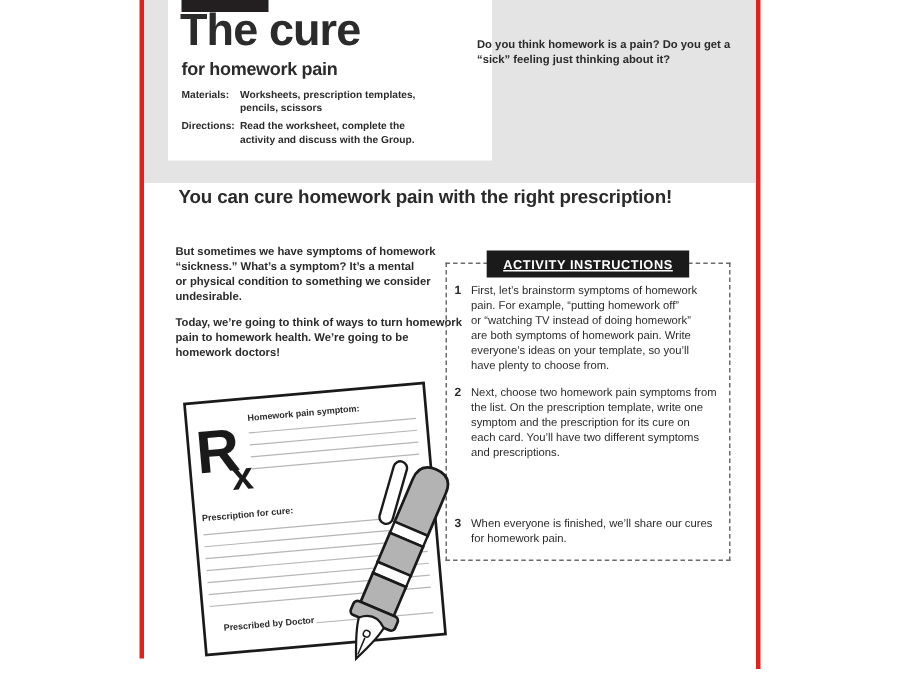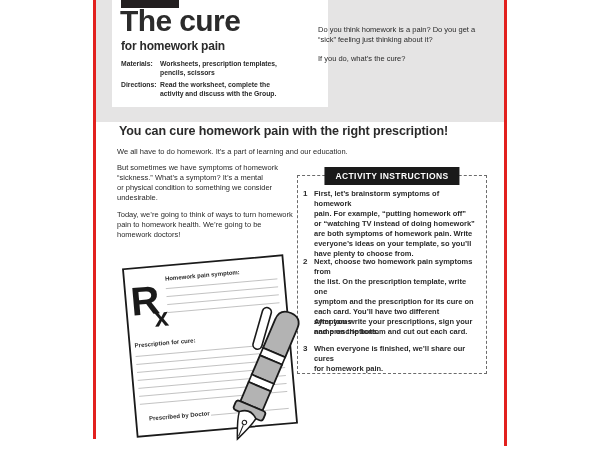--- a/index.html
+++ b/index.html
@@ -6,30 +6,30 @@
   .sheet{position:relative;width:600px;height:450px;background:#ffffff;overflow:hidden;
          font-family:"Liberation Sans", sans-serif;color:#2a2a2a;}
   .abs{position:absolute;}
   .rule{background:#e2201e;}
   .band{background:#e5e4e4;}
   .title-card{background:#ffffff;}
   .black-bar{background:#231f20;}
   .main-title{font-size:30px;font-weight:600;letter-spacing:-0.6px;line-height:1.05;color:#2b2b2b;}
   .sub-title{font-size:12px;font-weight:600;letter-spacing:-0.2px;color:#2b2b2b;}
   .meta-label,.meta-value{font-size:6.8px;font-weight:600;line-height:9px;white-space:pre-line;}
-  .small-copy{font-size:7.5px;font-weight:400;line-height:10px;white-space:pre-line;}
+  .small-copy{font-size:7.5px;font-weight:700;line-height:10px;white-space:pre-line;}
   .intro p{margin:0 0 9px 0;}
   .heading{font-size:12.5px;font-weight:600;letter-spacing:-0.1px;}
   .activity{border:1px dashed #6b6b6b;}
   .activity-header{position:absolute;top:-9px;left:50%;transform:translateX(-50%);
       background:#1a1a1a;color:#ffffff;font-size:8.5px;font-weight:700;
-      letter-spacing:0.4px;padding:4px 11px;white-space:nowrap;}
+      letter-spacing:0.4px;padding:4px 11px;white-space:nowrap;text-decoration:underline;}
   .item{position:absolute;left:5px;display:flex;}
   .item .num{width:11px;flex:0 0 11px;font-size:8px;font-weight:600;}
-  .item .txt{width:164px;font-size:7.5px;font-weight:700;line-height:10px;white-space:pre-line;}
+  .item .txt{width:164px;font-size:7.5px;font-weight:400;line-height:10px;white-space:pre-line;}
   svg{display:block;}
 </style>
 </head>
 <body>
 
 <div class="sheet">
 
   <div class="abs band" style="left:96px;top:0;width:408px;height:122px;"></div>
 
   <div class="abs rule" style="left:93px;top:0;width:3px;height:439px;"></div>
@@ -45,25 +45,23 @@
 pencils, scissors</div>
 
     <div class="abs meta-label" style="left:9px;top:80px;width:38px;">Directions:</div>
     <div class="abs meta-value" style="left:48px;top:80px;width:130px;">Read the worksheet, complete the
 activity and discuss with the Group.</div>
   </div>
 
   <div class="abs intro" style="left:318px;top:25px;width:180px;">
     <p class="small-copy">Do you think homework is a pain? Do you get a
 “sick” feeling just thinking about it?</p>
-    <p class="small-copy">If you do, what’s the cure?</p>
   </div>
 
   <div class="abs heading" style="left:119px;top:124px;width:370px;">You can cure homework pain with the right prescription!</div>
-  <div class="abs small-copy" style="left:117px;top:147px;width:260px;">We all have to do homework. It’s a part of learning and our education.</div>
   <div class="abs small-copy" style="left:117px;top:210px;width:210px;">Today, we’re going to think of ways to turn homework
 pain to homework health. We’re going to be
 homework doctors!</div>
   <div class="abs small-copy" style="left:117px;top:163px;width:200px;">But sometimes we have symptoms of homework
 “sickness.” What’s a symptom? It’s a mental
 or physical condition to something we consider
 undesirable.</div>
 
   <div class="abs activity" style="left:297px;top:175px;width:188px;height:197px;">
     <div class="activity-header">ACTIVITY INSTRUCTIONS</div>
@@ -77,25 +75,20 @@
 everyone’s ideas on your template, so you’ll
 have plenty to choose from.</span>
     </div>
     <div class="item" style="top:81px;">
       <span class="num">2</span>
       <span class="txt">Next, choose two homework pain symptoms from
 the list. On the prescription template, write one
 symptom and the prescription for its cure on
 each card. You’ll have two different symptoms
 and prescriptions.</span>
-    </div>
-    <div class="item" style="top:141px;">
-      <span class="num"></span>
-      <span class="txt">After you write your prescriptions, sign your
-name on the bottom and cut out each card.</span>
     </div>
     <div class="item" style="top:168px;">
       <span class="num">3</span>
       <span class="txt">When everyone is finished, we’ll share our cures
 for homework pain.</span>
     </div>
   </div>
 
   <svg class="abs" style="left:105px;top:252px;z-index:5;pointer-events:none;" width="215" height="198" viewBox="0 0 215 198">
 

